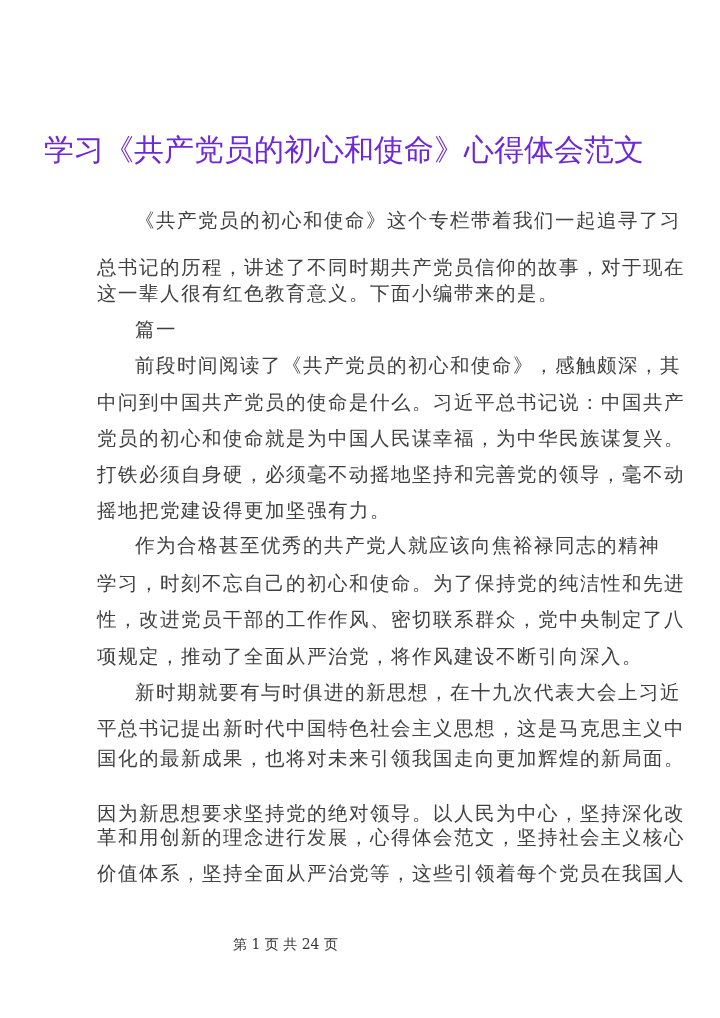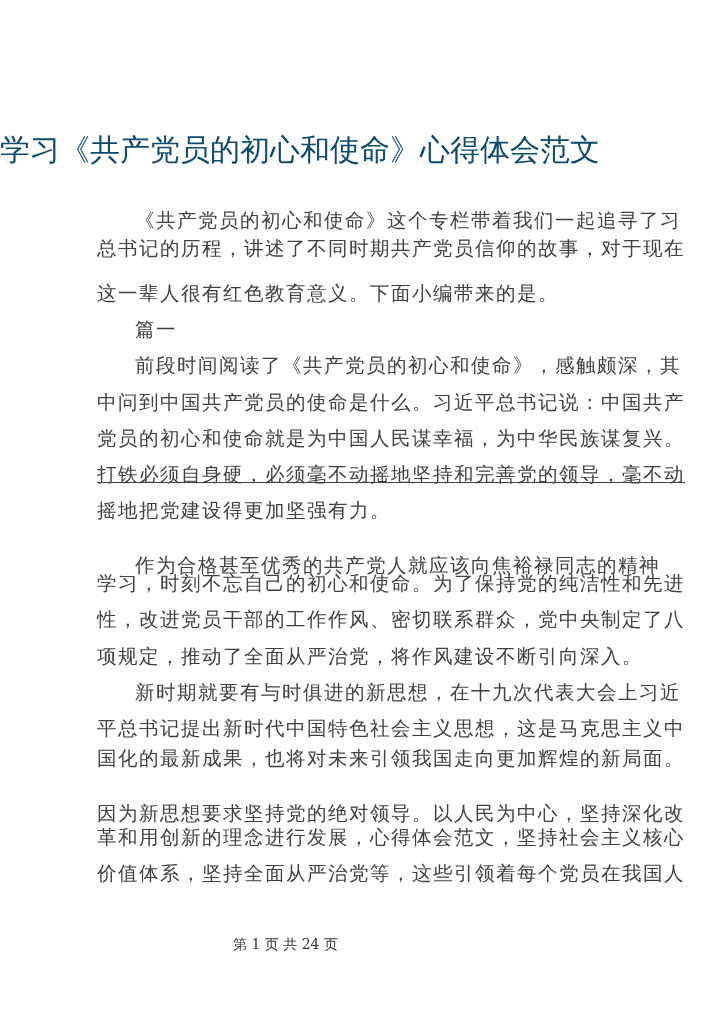--- a/index.html
+++ b/index.html
@@ -1,43 +1,43 @@
 <!DOCTYPE html>
 <html><head>
 <meta charset="utf-8">
 <style>
   html, body { margin: 0; padding: 0; background: #ffffff; }
   body { width: 720px; height: 1018px; position: relative; overflow: hidden;
          font-family: "DejaVu Serif", "Liberation Serif", serif; color: #1a1a1a; }
-  .title { position: absolute; left: 0; top: 128px; width: 644px; text-align: left;
-           font-size: 30px; line-height: 44px; color: #0c4a6e; }
+  .title { position: absolute; left: 0; top: 128px; width: 644px; text-align: right;
+           font-size: 30px; line-height: 44px; color: #6d28d9; }
   .line { position: absolute; left: 97px; font-size: 19.5px; white-space: nowrap;
           letter-spacing: 1.5px; color: #404040; }
   .indent { left: 135px; }
   .footer { position: absolute; top: 936px; left: 0; width: 571px; text-align: center;
             font-size: 14px; color: #333; }
 </style>
 </head>
 <body>
 
 <div>
   <div class="title">
     <div>学习《共产党员的初心和使命》心得体会范文</div>
   </div>
 
   <div class="line indent" style="top: 207px;">《共产党员的初心和使命》这个专栏带着我们一起追寻了习</div>
-  <div class="line" style="top: 235px;">总书记的历程，讲述了不同时期共产党员信仰的故事，对于现在</div>
+  <div class="line" style="top: 254px;">总书记的历程，讲述了不同时期共产党员信仰的故事，对于现在</div>
   <div class="line" style="top: 279.6px;">这一辈人很有红色教育意义。下面小编带来的是。</div>
   <div class="line indent" style="top: 315.9px;">篇一</div>
   <div class="line indent" style="top: 352.2px;">前段时间阅读了《共产党员的初心和使命》，感触颇深，其</div>
   <div class="line" style="top: 388.5px;">中问到中国共产党员的使命是什么。习近平总书记说：中国共产</div>
   <div class="line" style="top: 424.8px;">党员的初心和使命就是为中国人民谋幸福，为中华民族谋复兴。</div>
-  <div class="line" style="top: 461.1px; text-decoration: underline;">打铁必须自身硬，必须毫不动摇地坚持和完善党的领导，毫不动</div>
+  <div class="line" style="top: 461.1px;">打铁必须自身硬，必须毫不动摇地坚持和完善党的领导，毫不动</div>
   <div class="line" style="top: 497.4px;">摇地把党建设得更加坚强有力。</div>
-  <div class="line indent" style="top: 552px; text-align: center;">作为合格甚至优秀的共产党人就应该向焦裕禄同志的精神</div>
+  <div class="line indent" style="top: 532px; text-align: center;">作为合格甚至优秀的共产党人就应该向焦裕禄同志的精神</div>
   <div class="line" style="top: 570px; font-family: Liberation Mono, monospace;">学习，时刻不忘自己的初心和使命。为了保持党的纯洁性和先进</div>
   <div class="line" style="top: 606.3px;">性，改进党员干部的工作作风、密切联系群众，党中央制定了八</div>
   <div class="line" style="top: 642.6px;">项规定，推动了全面从严治党，将作风建设不断引向深入。</div>
   <div class="line indent" style="top: 678.9px;">新时期就要有与时俱进的新思想，在十九次代表大会上习近</div>
   <div class="line" style="top: 715.2px;">平总书记提出新时代中国特色社会主义思想，这是马克思主义中</div>
   <div class="line" style="top: 729px; margin-top: 16px;">国化的最新成果，也将对未来引领我国走向更加辉煌的新局面。</div>
   <div class="line" style="top: 787.8px; margin-top: 12px;">因为新思想要求坚持党的绝对领导。以人民为中心，坚持深化改</div>
   <div class="line" style="top: 824.1px;">革和用创新的理念进行发展，心得体会范文，坚持社会主义核心</div>
   <div class="line" style="top: 860.4px;">价值体系，坚持全面从严治党等，这些引领着每个党员在我国人</div>
 

